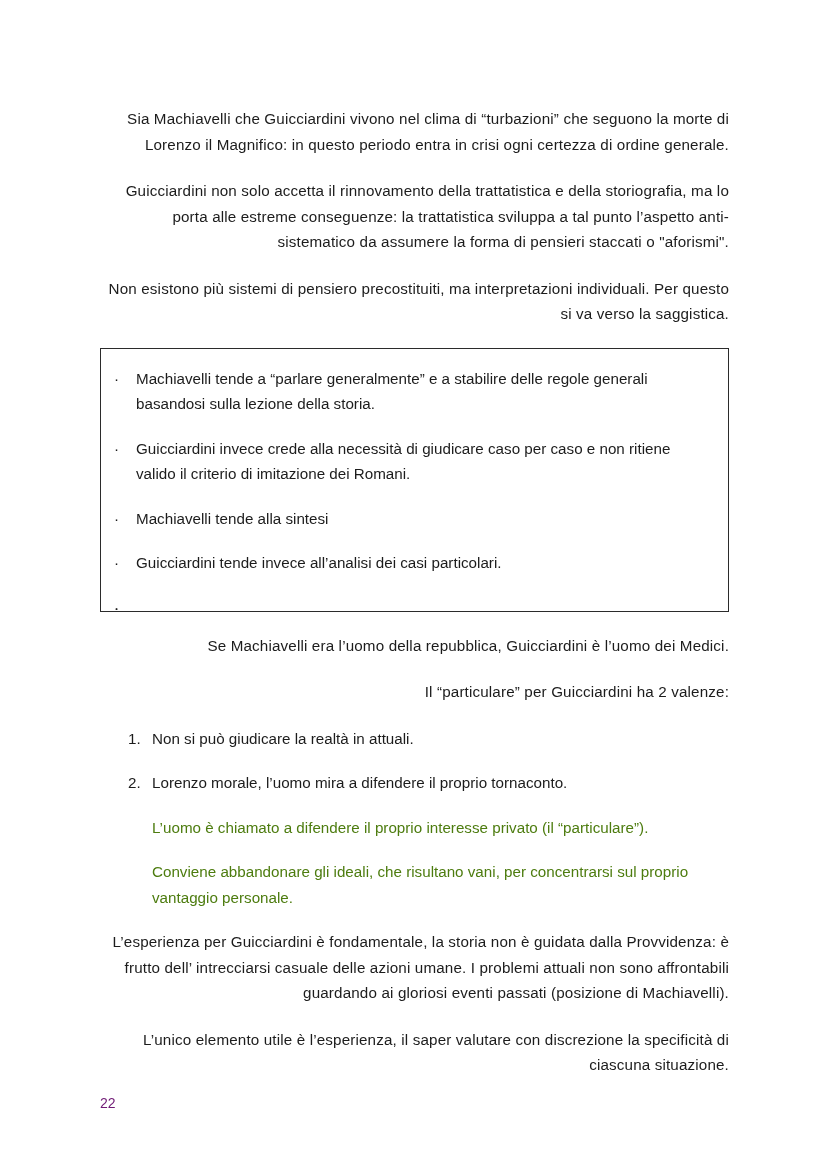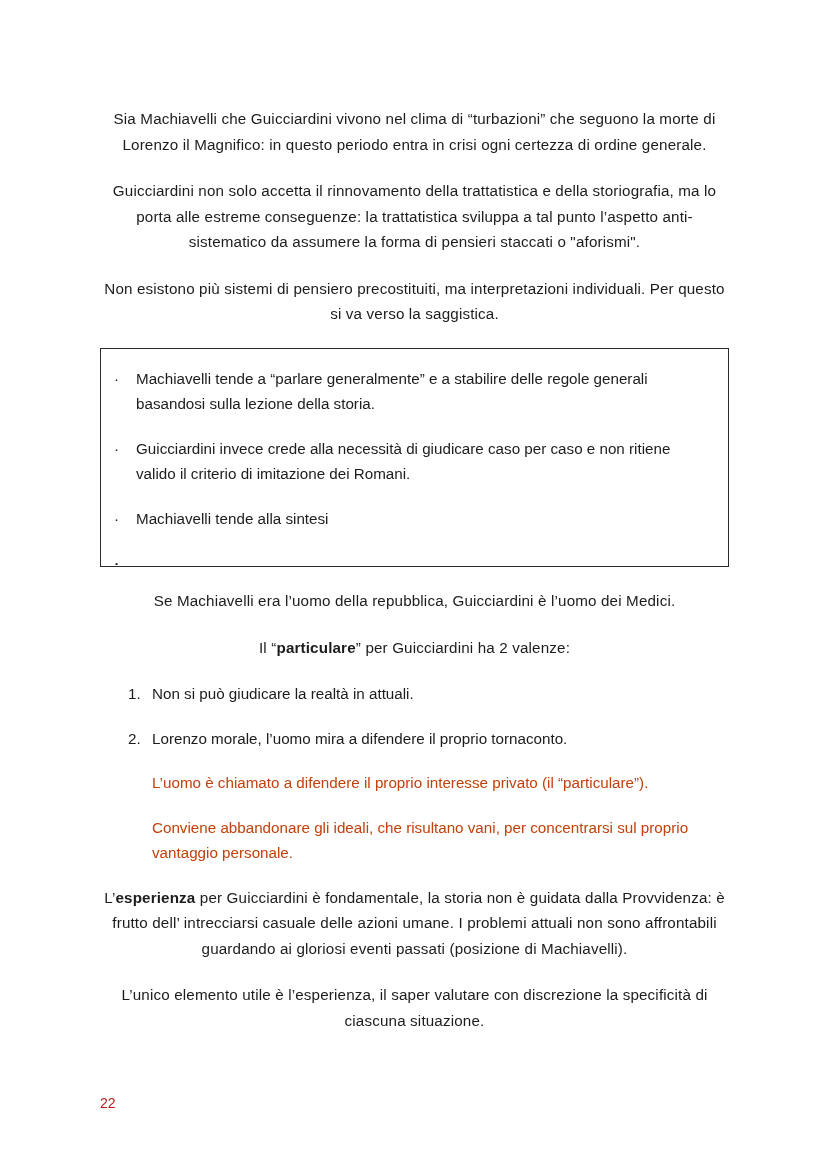--- a/index.html
+++ b/index.html
@@ -30,30 +30,30 @@
     left: 100px;
     top: 106px;
     width: 629px;
   }
 
   p.body-para {
     margin: 0 0 21px 0;
     font-size: 15.2px;
     line-height: 25.5px;
     color: #1c1c1c;
-    text-align: center;
+    text-align: right;
     letter-spacing: 0.01em;
   }
 
   p.body-para:last-child {
     margin-bottom: 0;
   }
 
   b, strong {
-    font-weight: bold;
+    font-weight: normal;
   }
 
   
   .callout-box {
     box-sizing: border-box;
     margin: 11px 0 21px 0;
     border: 1.3px solid #2b2b2b;
     padding: 17px 18px 16px 12px;
     width: 629px;
     background: #ffffff;
@@ -111,31 +111,31 @@
     line-height: 25.5px;
     color: #1c1c1c;
   }
 
   
   p.indent-para {
     margin: 8px 0 19px 0;
     padding-left: 52px;
     font-size: 15.2px;
     line-height: 25.5px;
-    color: #c2410c;
+    color: #4d7c0f;
   }
 
   
   .page-number {
     position: absolute;
     left: 100px;
     top: 1093px;
     font-size: 14px;
     line-height: 20px;
-    color: #b91c1c;
+    color: #701a75;
   }
 </style>
 </head>
 <body>
 
 <div class="page">
 
   <div class="content">
 
     <p class="body-para">Sia Machiavelli che Guicciardini vivono nel clima di “turbazioni” che seguono la morte di Lorenzo il Magnifico: in questo periodo entra in crisi ogni certezza di ordine generale.</p>
@@ -153,20 +153,21 @@
         <li>
           <span class="bullet-mark">·</span>
           <span>Guicciardini invece crede alla necessità di giudicare caso per caso e non ritiene valido il criterio di imitazione dei Romani.</span>
         </li>
         <li>
           <span class="bullet-mark">·</span>
           <span>Machiavelli tende alla sintesi</span>
         </li>
         <li>
           <span class="bullet-mark">·</span>
+          <span>Guicciardini tende invece all’analisi dei casi particolari.</span>
         </li>
         <li>
           <span class="bullet-mark">·</span>
         </li>
         <li>
           <span class="bullet-mark">·</span>
         </li>
       </ul>
     </div>
 

